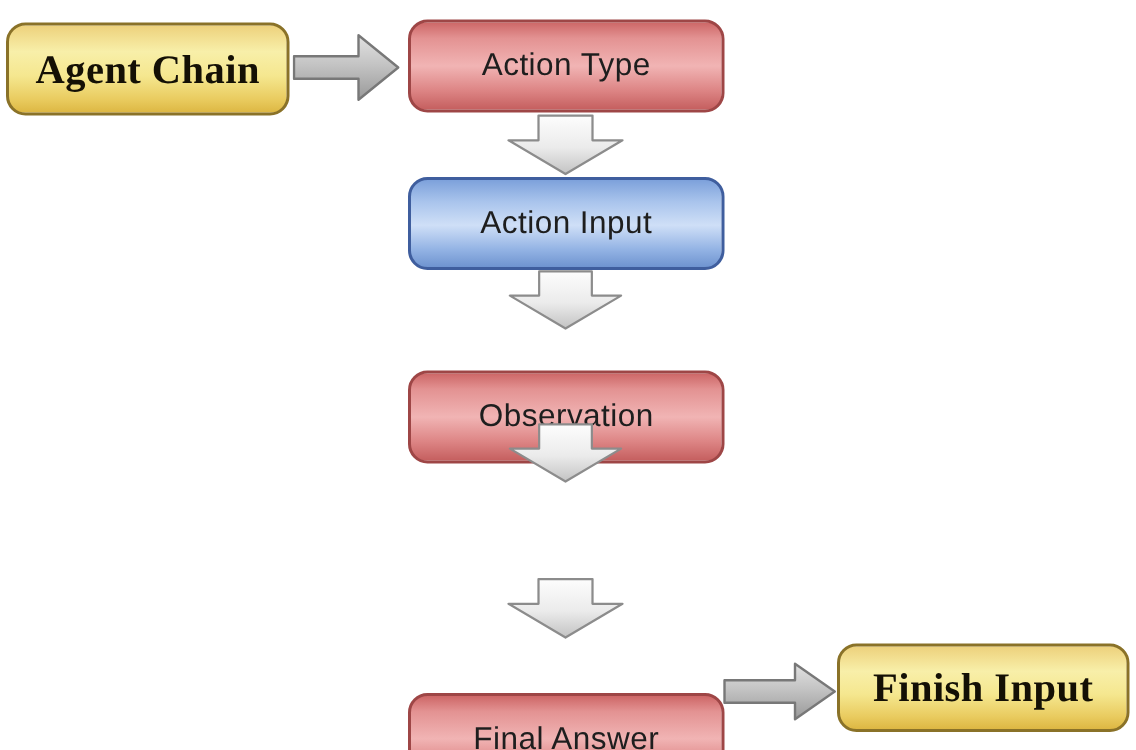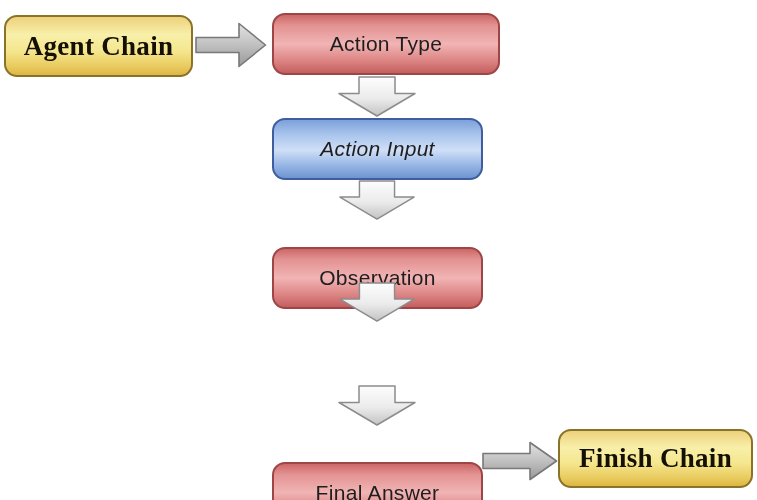--- a/index.html
+++ b/index.html
@@ -24,21 +24,20 @@
     justify-content: center;
     text-align: right;
   }
   .node-red {
     background: linear-gradient(180deg, #cd6767 0%, #e39292 18%, #f1b4b4 50%, #dd8585 78%, #c55f5f 100%);
     border: 2px solid #9e4646;
   }
   .node-blue {
     background: linear-gradient(180deg, #7da1db 0%, #a9c4ec 25%, #cfdff7 52%, #93b3e4 80%, #6f94d0 100%);
     border: 2px solid #3f5e9e;
-    font-style: italic;
   }
   .node-yellow {
     background: linear-gradient(180deg, #edd17c 0%, #f8efa9 30%, #f5e78f 58%, #e9cb5f 85%, #ddb743 100%);
     border: 2px solid #8a7228;
   }
   .label-process {
     font-size: 21px;
     color: #1e1e1e;
     letter-spacing: 0.3px;
     font-family: "Liberation Sans", sans-serif;
@@ -49,21 +48,21 @@
     font-size: 27px;
     color: #141005;
     letter-spacing: 0.3px;
   }
   .arrow {
     position: absolute;
     display: block;
   }
   
   #node-agent-chain  { left: 4px;   top: 15px;  width: 189px; height: 62px; }
-  #node-action-type  { left: 272px; top: 13px;  width: 228px; height: 62px; }
+  #node-action-type  { left: 272px; top: 13px;  width: 211px; height: 62px; }
   #node-action-input { left: 272px; top: 118px; width: 211px; height: 62px; }
   #node-observation  { left: 272px; top: 220px; width: 211px; height: 62px; margin-top: 27px; }
   #node-thought      { left: 272px; top: 322px; width: 211px; height: 61px; }
   #node-final-answer { left: 272px; top: 427px; width: 211px; height: 61px; margin-top: 35px; }
   #node-finish-chain { left: 558px; top: 429px; width: 195px; height: 59px; }
   
   #arrow-start   { left: 195px; top: 22px;  width: 72px; height: 46px; }
   #arrow-down-1  { left: 338px; top: 76px;  width: 78px; height: 41px; }
   #arrow-down-2  { left: 338px; top: 180px; width: 78px; height: 40px; }
   #arrow-down-3  { left: 338px; top: 282px; width: 78px; height: 40px; }
@@ -129,16 +128,16 @@
 
   <div class="node node-red" id="node-final-answer">
     <span class="label-process">Final Answer</span>
   </div>
 
   <svg class="arrow" id="arrow-finish" viewBox="0 0 76 40">
     <polygon points="1,12.5 48,12.5 48,1.5 74.5,20 48,38.5 48,27.5 1,27.5" fill="url(#grayArrowGrad)" stroke="#787878" stroke-width="1.6" stroke-linejoin="round"></polygon>
   </svg>
 
   <div class="node node-yellow" id="node-finish-chain">
-    <span class="label-terminal">Finish Chain</span>
+    <span class="label-terminal">Finish Input</span>
   </div>
 
 </div>
 
 </body></html>

